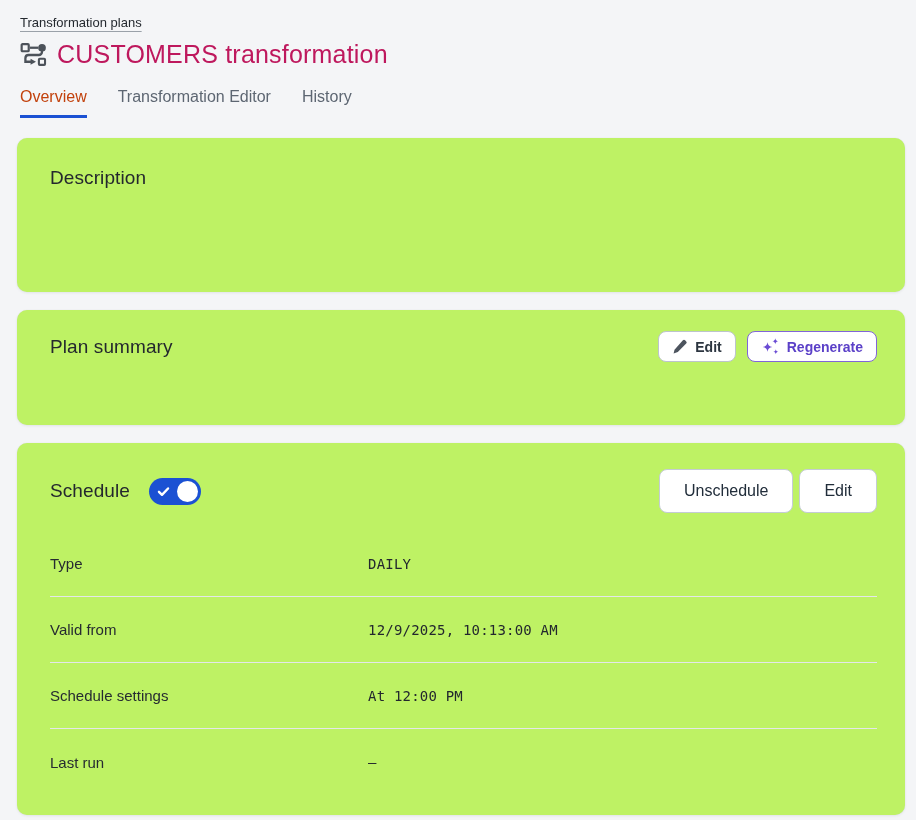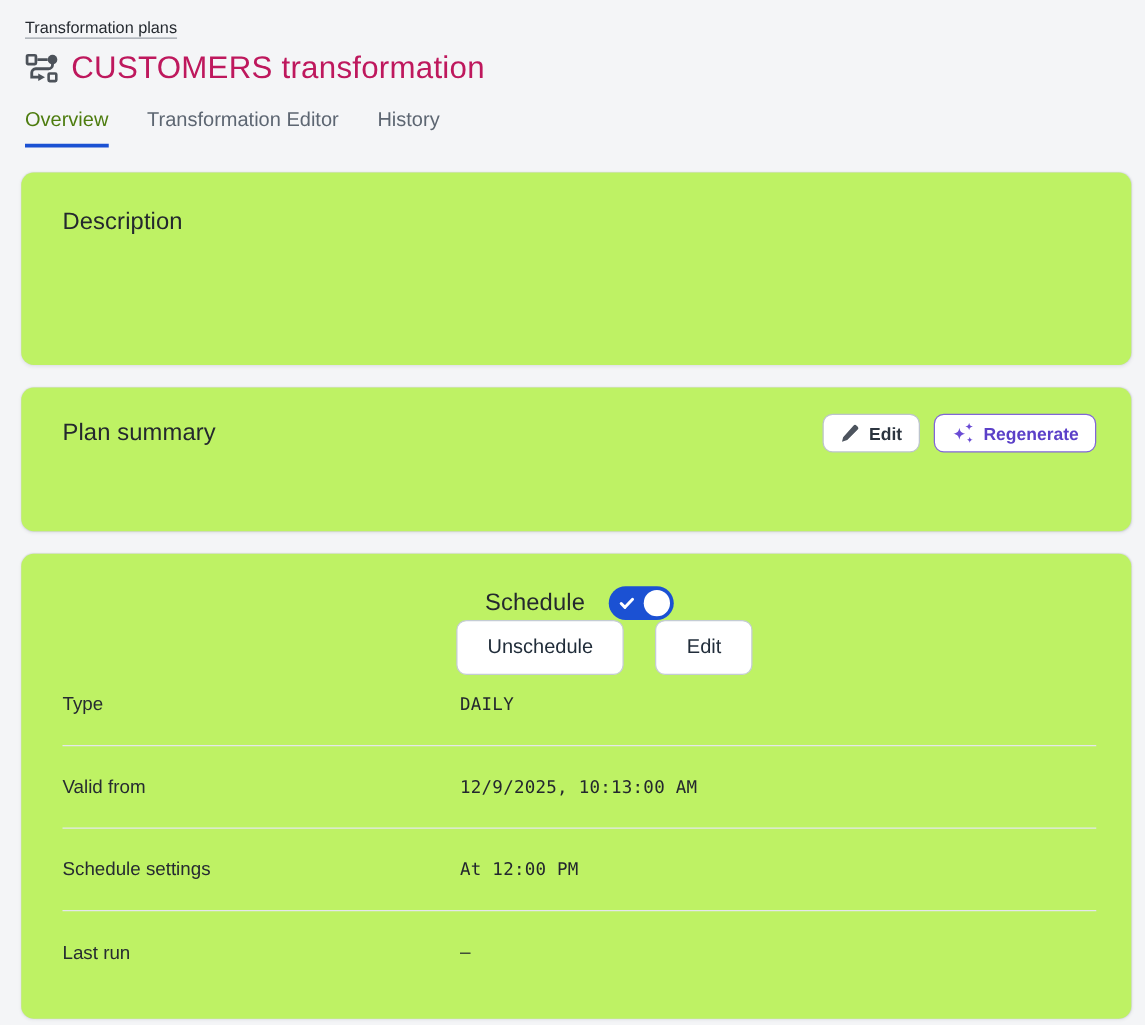--- a/index.html
+++ b/index.html
@@ -42,21 +42,21 @@
     align-items: flex-end;
   }
   .tab {
     font-size: 16px;
     color: #5d6672;
     padding-bottom: 9px;
     border-bottom: 3px solid transparent;
     cursor: pointer;
   }
   .tab.active {
-    color: #4d7c0f;
+    color: #c2410c;
     font-weight: 500;
     border-bottom-color: #1b51d3;
   }
 
   
   .cards { margin: 20px 11px 0 17px; }
   .card {
     width: 888px;
     background: #bef264;
     border-radius: 10px;
@@ -115,24 +115,23 @@
   .icon-sparkles { width: 19px; height: 19px; color: #6a4bd4; }
 
   
   .card-schedule { height: 372px; padding: 0 28px 0 33px; }
   .schedule-head {
     height: 70px;
     padding-top: 26px;
     display: flex;
     justify-content: space-between;
     align-items: center;
-    flex-direction: column;
   }
   .schedule-left { display: flex; align-items: center; gap: 19px; height: 44px; }
-  .btn-group-lg { display: flex; gap: 25px; margin-left: 40px; }
+  .btn-group-lg { display: flex; gap: 6px; margin-left: 40px; }
 
   .toggle {
     position: relative;
     width: 52px;
     height: 27px;
     border-radius: 14px;
     background: #1b51d3;
     cursor: pointer;
     flex: 0 0 auto;
   }

